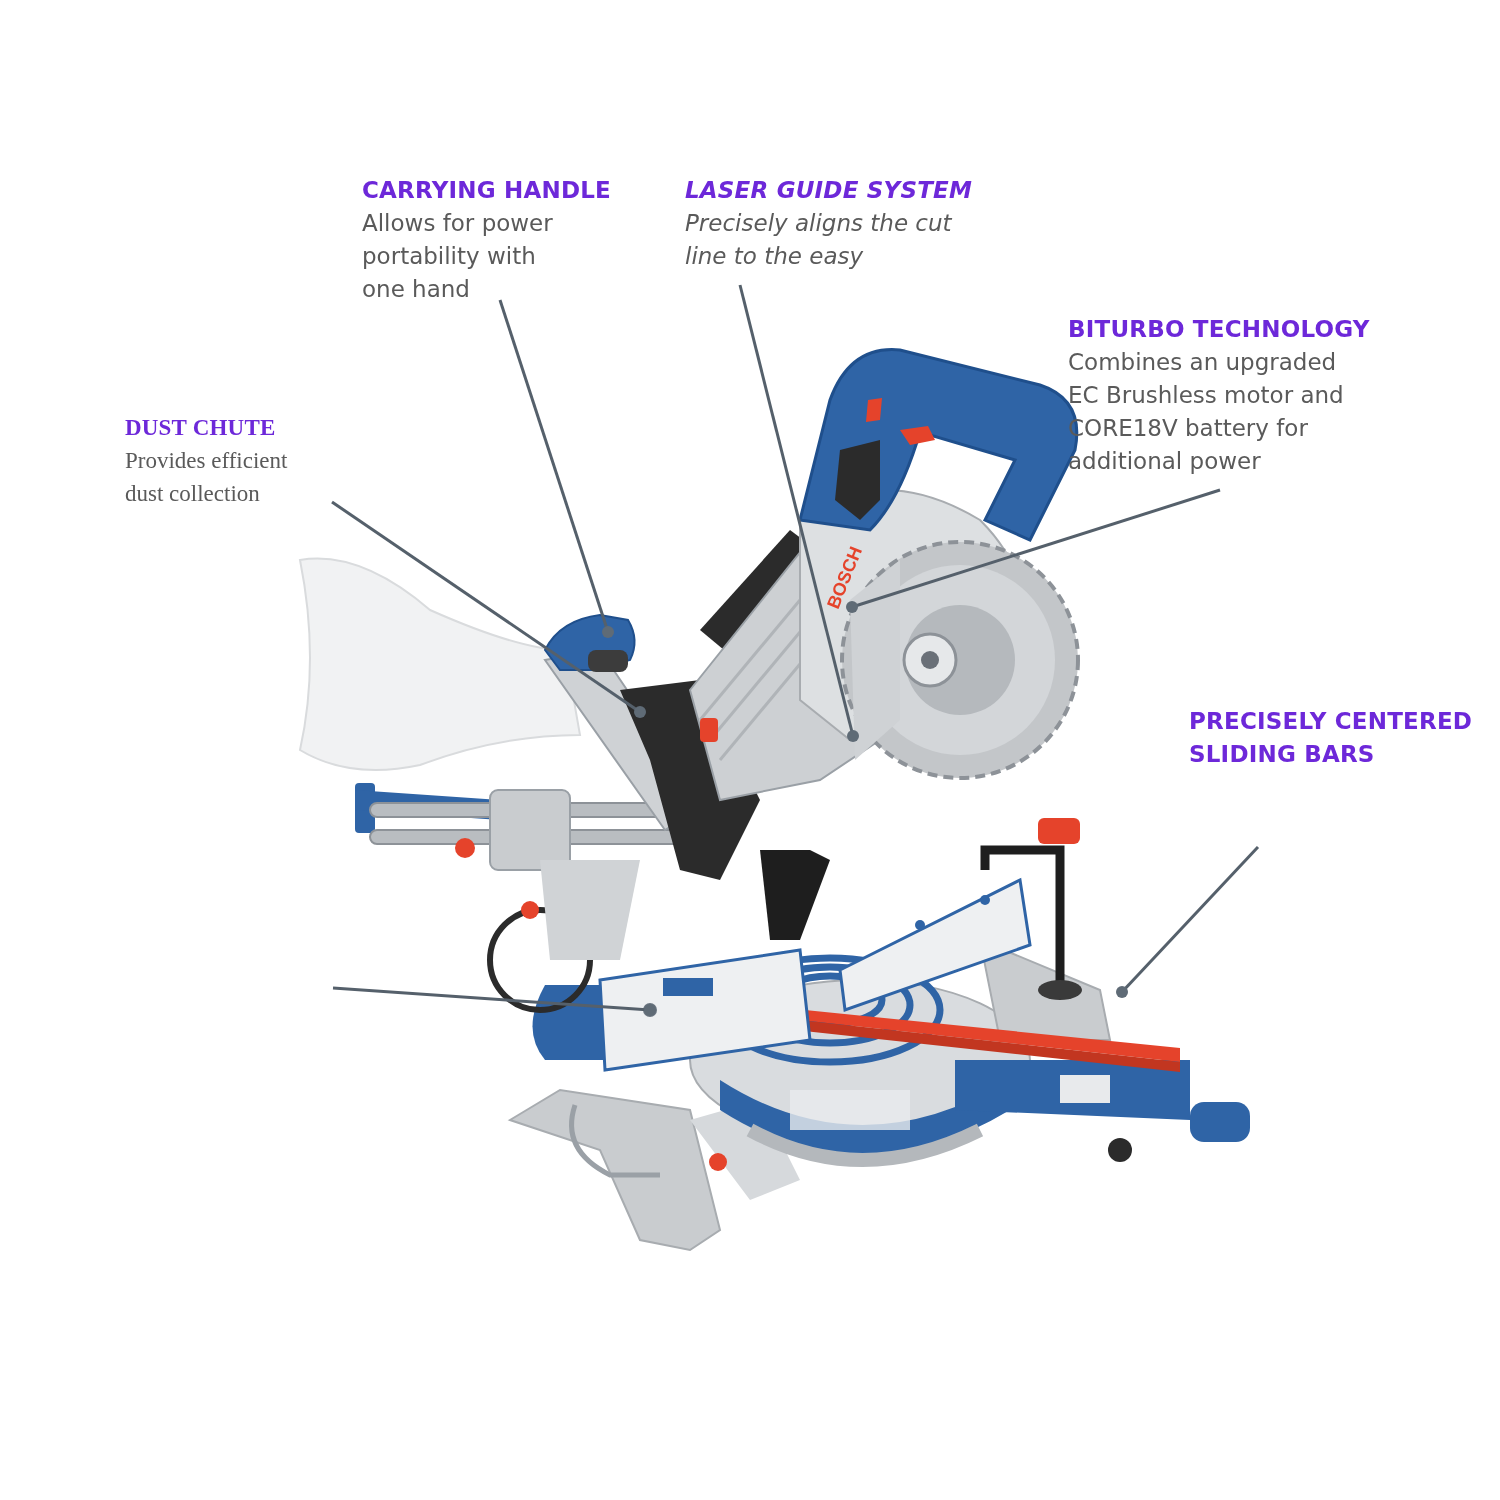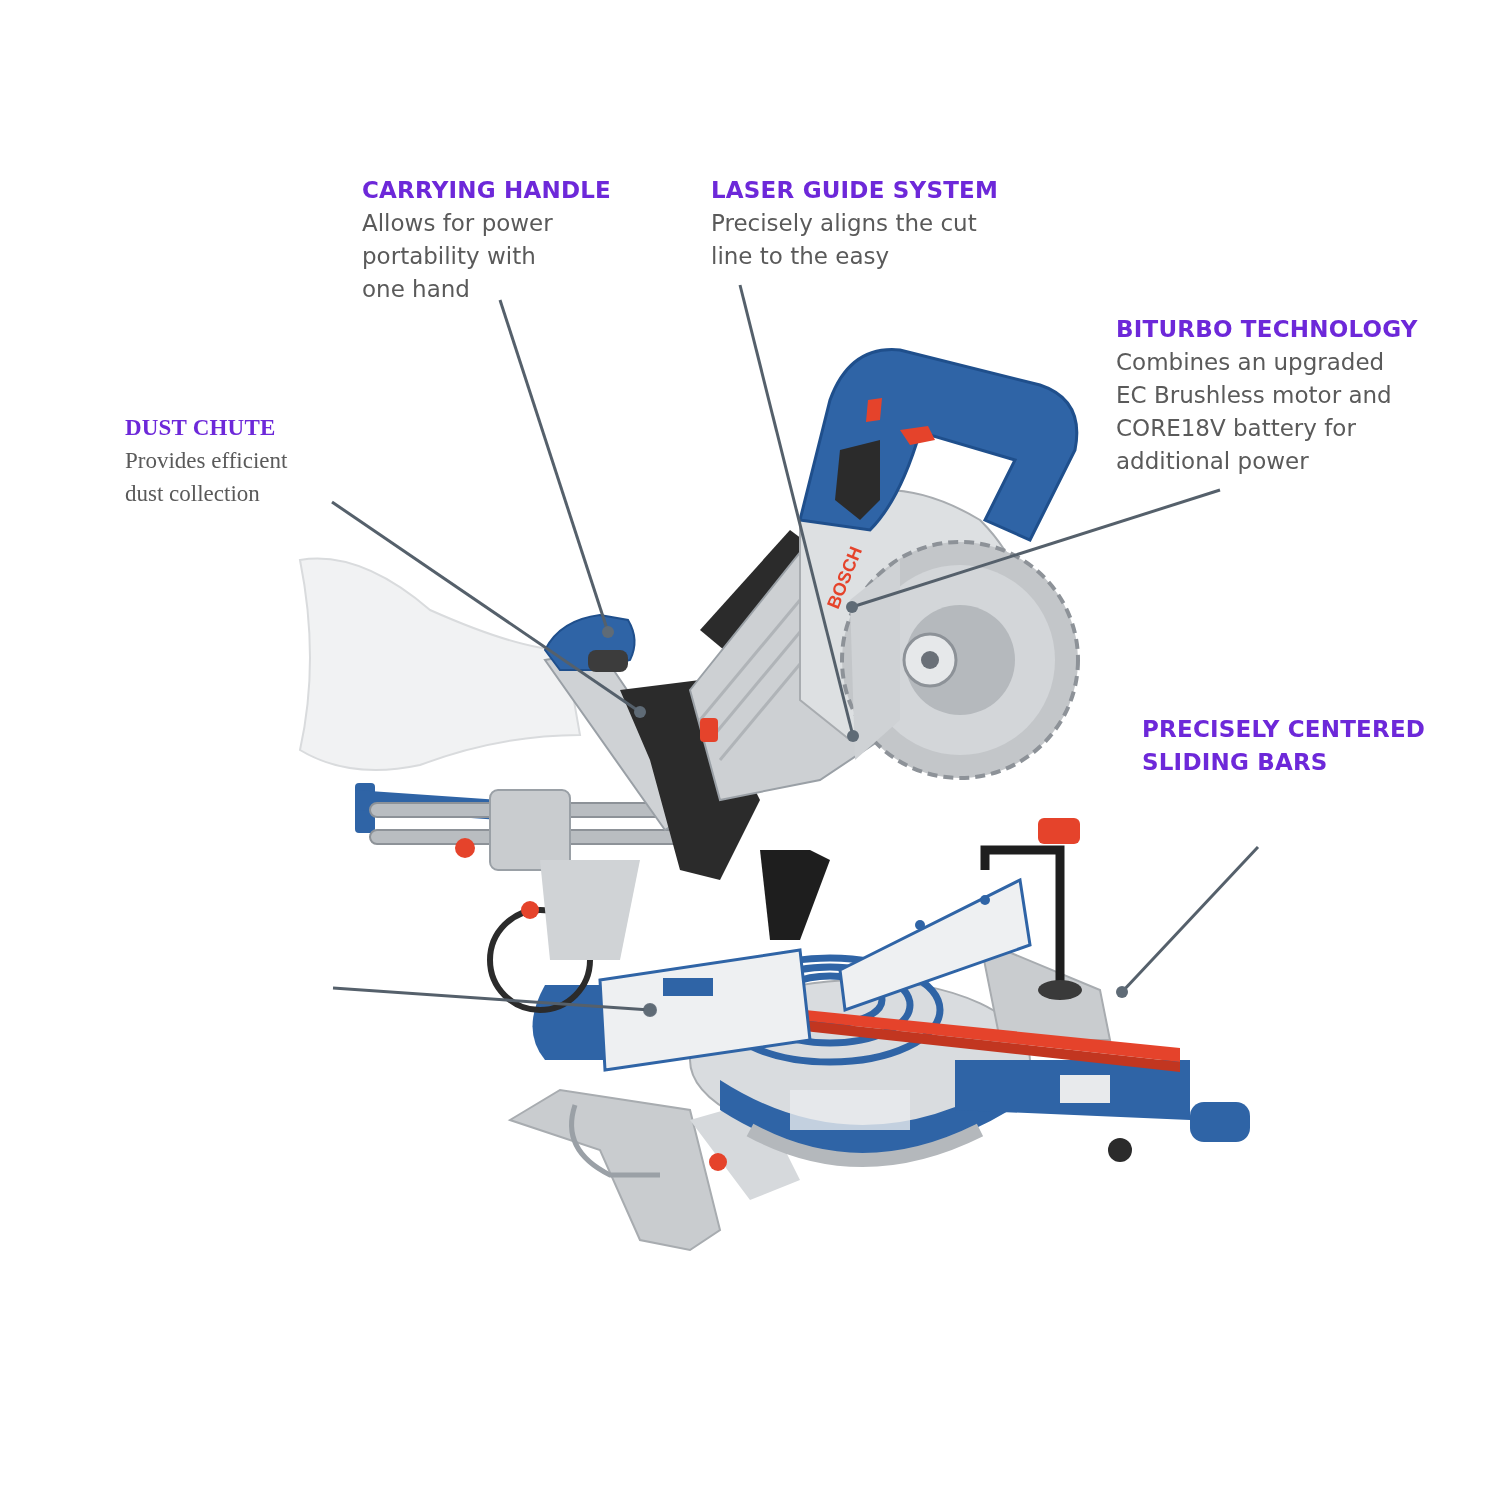--- a/index.html
+++ b/index.html
@@ -139,38 +139,38 @@
     </g>
   </svg>
 
   <div class="callout" style="left:362px; top:174px;">
     <div class="title">CARRYING HANDLE</div>
     <div class="desc">Allows for power
 portability with
 one hand</div>
   </div>
 
-  <div class="callout" style="left:711px; top:174px;">
+  <div class="callout" style="left:685px; top:174px;font-style:italic;">
     <div class="title">LASER GUIDE SYSTEM</div>
     <div class="desc">Precisely aligns the cut
 line to the easy</div>
   </div>
 
-  <div class="callout" style="left:1116px; top:313px;">
+  <div class="callout" style="left:1068px; top:313px;">
     <div class="title">BITURBO TECHNOLOGY</div>
     <div class="desc">Combines an upgraded
 EC Brushless motor and
 CORE18V battery for
 additional power</div>
   </div>
 
   <div class="callout" style="left:125px; top:411px;font-family:Liberation Serif, serif;">
     <div class="title">DUST CHUTE</div>
     <div class="desc">Provides efficient
 dust collection</div>
   </div>
 
-  <div class="callout" style="left:1142px; top:705px;margin-top:8px;">
+  <div class="callout" style="left:1189px; top:705px;">
     <div class="title" style="white-space:pre-line;">PRECISELY CENTERED
 SLIDING BARS</div>
   </div>
 
 </div>
 
 </body></html>

